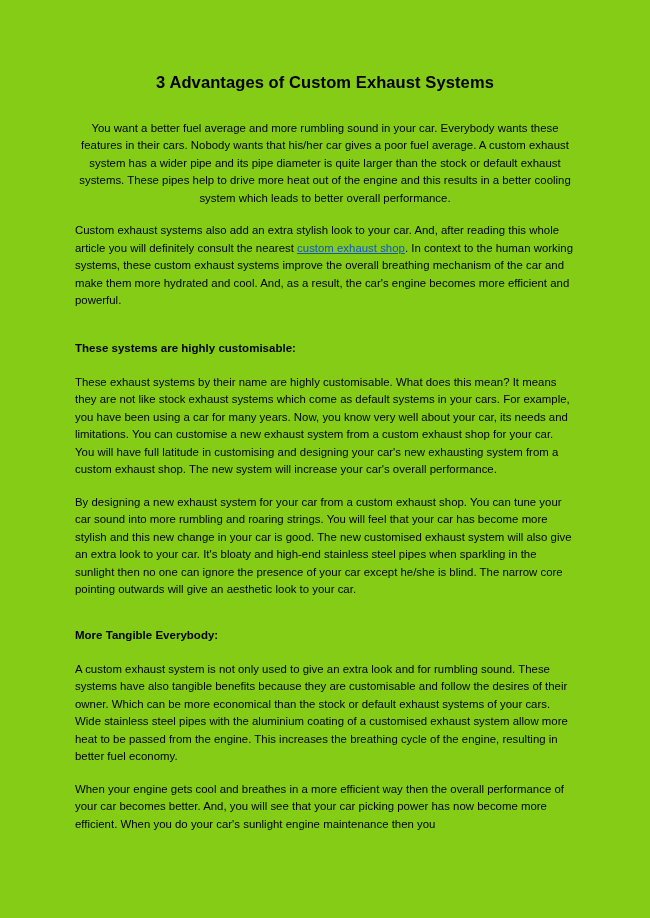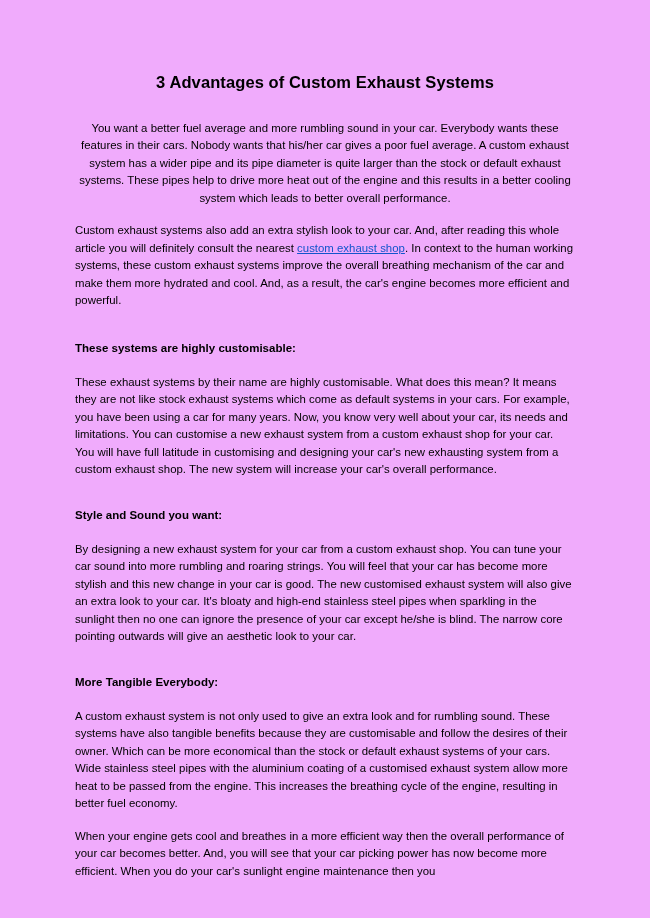--- a/index.html
+++ b/index.html
@@ -14,21 +14,21 @@
     overflow: hidden;
     font-family: "Liberation Sans", sans-serif;
     color: #000000;
     -webkit-font-smoothing: antialiased;
   }
 
   .page {
     position: relative;
     width: 650px;
     height: 918px;
-    background: #f0abfc;
+    background: #84cc16;
     box-sizing: border-box;
     padding: 0;
   }
 
   .content {
     position: absolute;
     left: 75px;
     top: 0;
     width: 500px;
   }
@@ -92,21 +92,20 @@
 
     <h1 class="doc-title">3 Advantages of Custom Exhaust Systems</h1>
 
     <p class="para para-first">You want a better fuel average and more rumbling sound in your car. Everybody wants these features in their cars. Nobody wants that his/her car gives a poor fuel average. A custom exhaust system has a wider pipe and its pipe diameter is quite larger than the stock or default exhaust systems. These pipes help to drive more heat out of the engine and this results in a better cooling system which leads to better overall performance.</p>
 
     <p class="para"><span>Custom exhaust systems also add an extra stylish look to your car. And, after reading this whole article you will definitely consult the nearest </span><a class="inline-link" href="#">custom exhaust shop</a><span>. In context to the human working systems, these custom exhaust systems improve the overall breathing mechanism of the car and make them more hydrated and cool. And, as a result, the car's engine becomes more efficient and powerful.</span></p>
 
     <h2 class="section-heading h-1">These systems are highly customisable:</h2>
     <p class="para">These exhaust systems by their name are highly customisable. What does this mean? It means they are not like stock exhaust systems which come as default systems in your cars. For example, you have been using a car for many years. Now, you know very well about your car, its needs and limitations. You can customise a new exhaust system from a custom exhaust shop for your car. You will have full latitude in customising and designing your car's new exhausting system from a custom exhaust shop. The new system will increase your car's overall performance.</p>
 
-    <h2 class="section-heading h-2">Style and Sound you want:</h2>
     <p class="para">By designing a new exhaust system for your car from a custom exhaust shop. You can tune your car sound into more rumbling and roaring strings. You will feel that your car has become more stylish and this new change in your car is good. The new customised exhaust system will also give an extra look to your car. It's bloaty and high-end stainless steel pipes when sparkling in the sunlight then no one can ignore the presence of your car except he/she is blind. The narrow core pointing outwards will give an aesthetic look to your car.</p>
 
     <h2 class="section-heading h-3">More Tangible Everybody:</h2>
     <p class="para">A custom exhaust system is not only used to give an extra look and for rumbling sound. These systems have also tangible benefits because they are customisable and follow the desires of their owner. Which can be more economical than the stock or default exhaust systems of your cars. Wide stainless steel pipes with the aluminium coating of a customised exhaust system allow more heat to be passed from the engine. This increases the breathing cycle of the engine, resulting in better fuel economy.</p>
     <p class="para">When your engine gets cool and breathes in a more efficient way then the overall performance of your car becomes better. And, you will see that your car picking power has now become more efficient. When you do your car's sunlight engine maintenance then you</p>
 
   </div>
 </div>
 
 </body></html>

